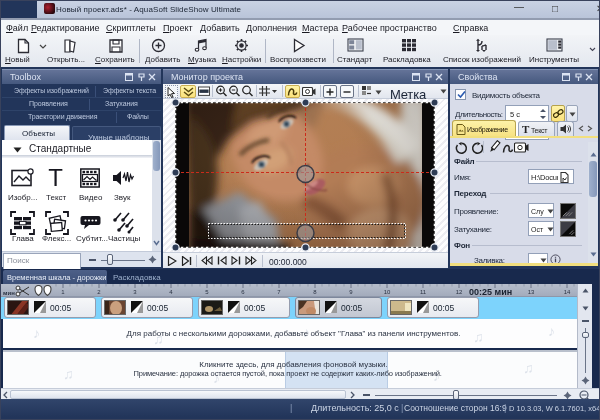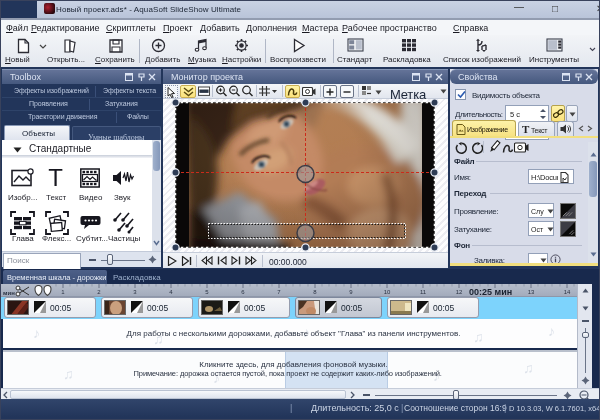--- a/index.html
+++ b/index.html
@@ -201,21 +201,21 @@
   <span class="ttab" style="left:103px;top:31px;">Затухания</span>
   <span class="tdivv" style="left:87px;top:30px;"></span>
   <div class="tdivh" style="top:41px;"></div>
   <span class="ttab" style="left:26px;top:44px;">Траектории движения</span>
   <span class="ttab" style="left:125px;top:44px;">Файлы</span>
   <span class="tdivv" style="left:114px;top:43px;"></span>
   <div style="position:absolute;left:2px;top:56px;width:66px;height:15px;background:linear-gradient(#f4f6f9,#dfe4ee);color:#141e30;font-size:8px;border:1px solid #8898b5;border-bottom:none;border-radius:2px 2px 0 0;">
       <span style="position:absolute;left:17px;top:3px;">Объекты</span>
     </div>
   <div style="position:absolute;left:70px;top:57px;width:89px;height:14px;background:#2b3f66;color:#b9c6dd;font-size:8px;border:1px solid #44587e;border-bottom:none;border-radius:2px 2px 0 0;">
-      <span style="position:absolute;left:15px;top:6px;font-family:Liberation Serif, serif;">Умные шаблоны</span>
+      <span style="position:absolute;left:15px;top:6px;">Умные шаблоны</span>
     </div>
   <div id="lcontent">
     <svg class="ic" style="left:11px;top:7px;" width="9" height="6" viewBox="0 0 9 6">
         <path d="M0.5 0.5 H8.5 L4.5 5.5 Z" fill="#222"></path>
       </svg>
     <span style="position:absolute;left:27px;top:3px;font-size:10px;color:#1a1a22;">Стандартные</span>
     <div style="position:absolute;left:0;top:15px;width:150px;height:3px;background:linear-gradient(#c7cdd9,#f4f5f8);"></div>
 
     <svg class="ic" style="left:9px;top:28px;" width="23" height="20" viewBox="0 0 23 20">
         <rect x="1" y="2.5" width="19" height="15" fill="#fff" stroke="#1e1e26" stroke-width="1.6"></rect>
@@ -561,21 +561,21 @@
         <path d="M8.5 0.5 V8.5" stroke="#222" stroke-width="1.4"></path>
       </svg>
     <svg class="ic" style="left:82px;top:3px;" width="12" height="9" viewBox="0 0 12 9">
         <path d="M1 0.8 L5.5 4.5 L1 8.2 Z M6.5 0.8 L11 4.5 L6.5 8.2 Z" fill="none" stroke="#222" stroke-width="1.1"></path>
       </svg>
     <span class="msep" style="left:99px;top:2px;"></span>
     <span style="position:absolute;left:106px;top:4px;font-size:8.5px;color:#1a2030;">00:00.000</span>
   </div>
 </div>
 <div class="abs" id="rp">
-  <div class="phead" style="left:0;top:0;width:148px;border-radius:6px;">
+  <div class="phead" style="left:0;top:0;width:148px;">
       <span class="t">Свойства</span>
     <span class="pc" style="right:28px;">
         <svg width="8" height="8" viewBox="0 0 8 8">
           <rect x="0.5" y="0.5" width="7" height="7" fill="none" stroke="#dce3f2"></rect>
           <rect x="0.5" y="0.5" width="7" height="2" fill="#dce3f2"></rect>
         </svg>
       </span>
     <span class="pc" style="right:16px;">
         <svg width="7" height="9" viewBox="0 0 7 9">
           <path d="M1 1 H6 V4 H1 Z M3.5 4 V8" fill="none" stroke="#dce3f2" stroke-width="1.2"></path>

